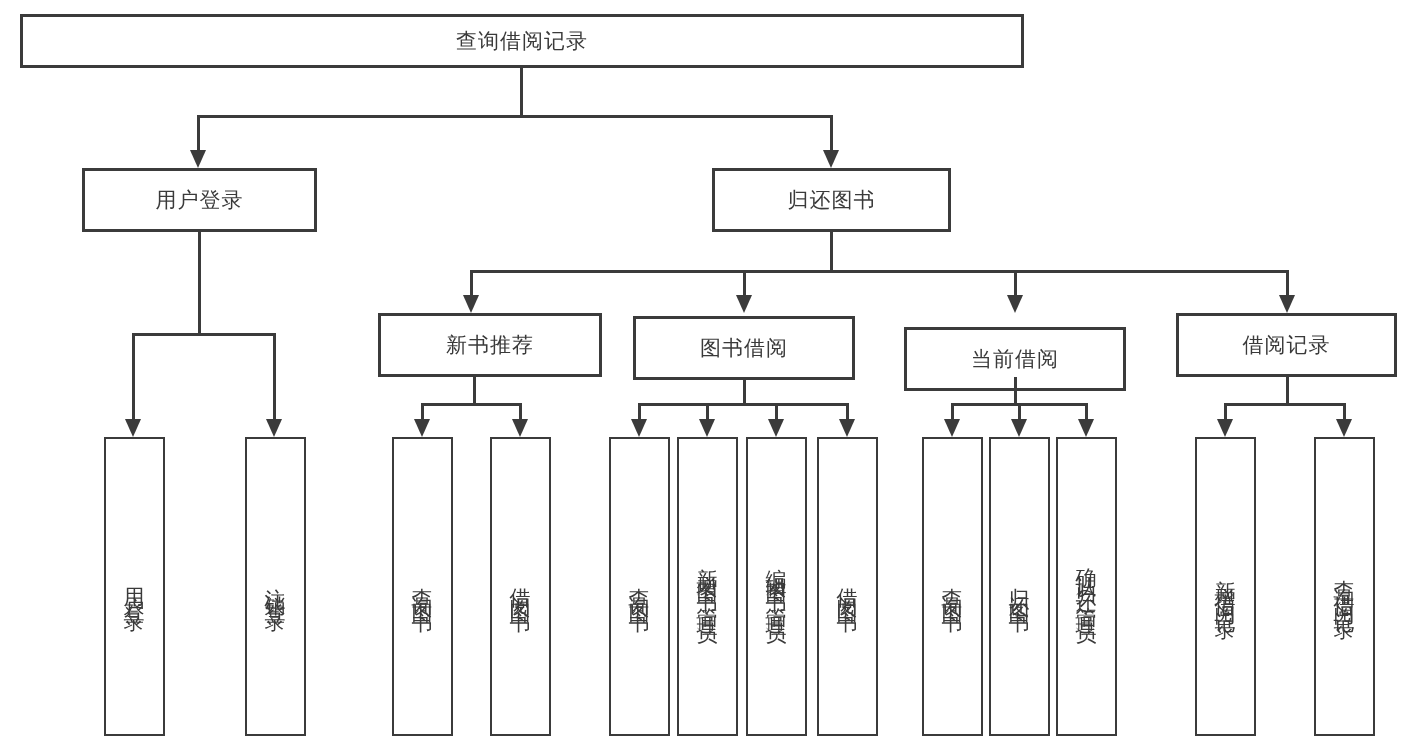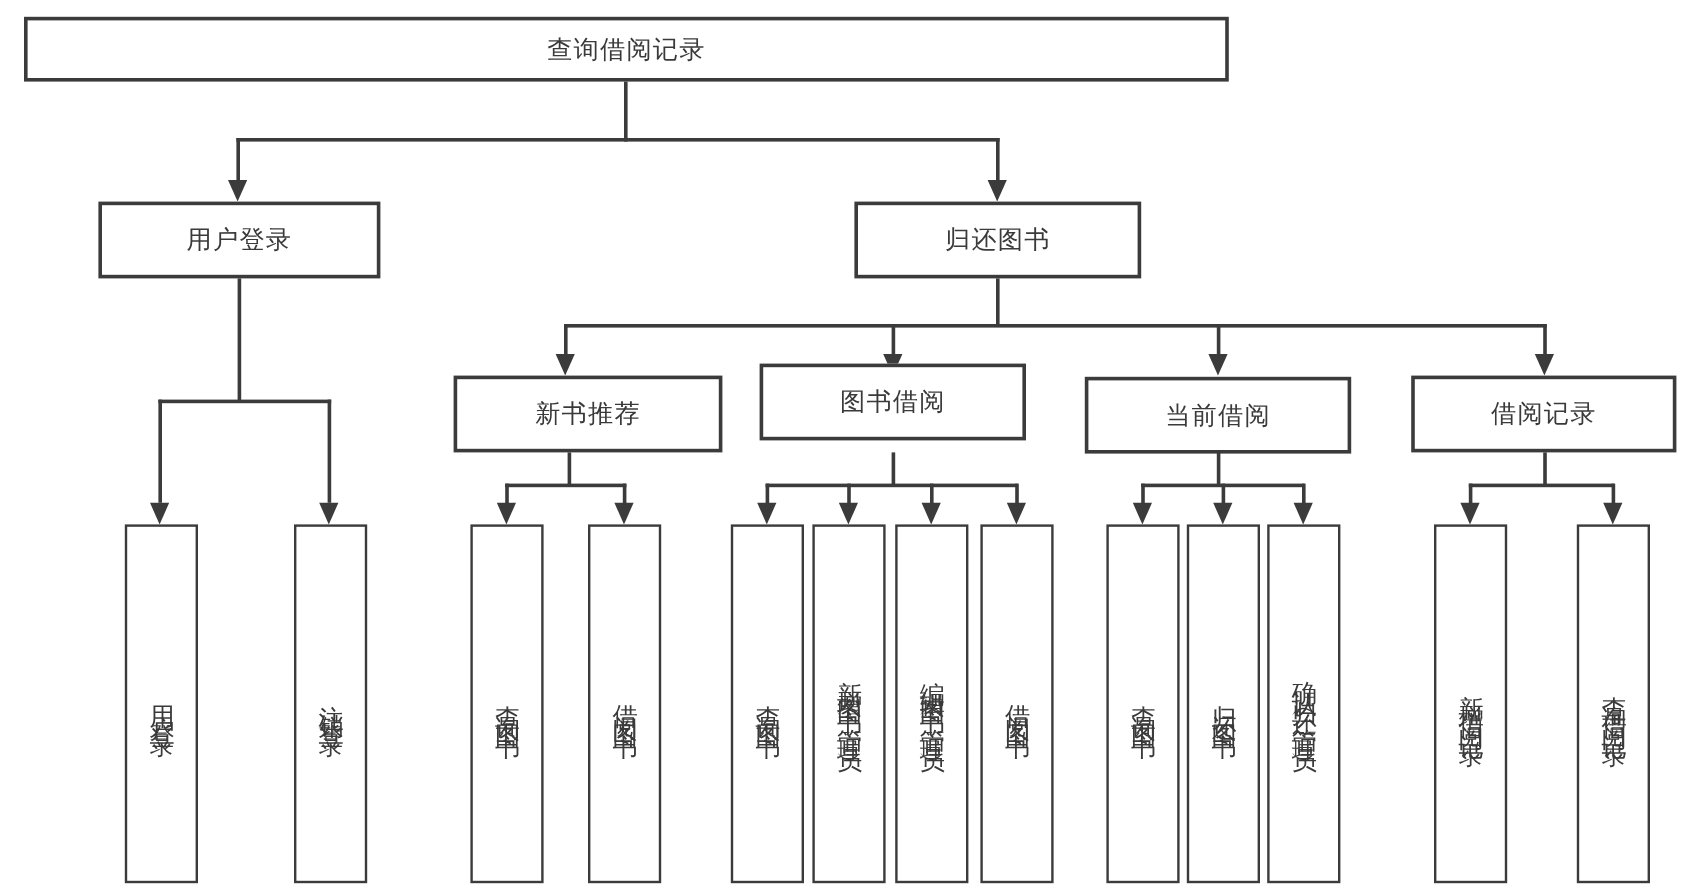--- a/index.html
+++ b/index.html
@@ -81,22 +81,22 @@
   <div class="vline" style="left:470px;top:270px;height:27px"></div>
   <div class="arrow" style="left:463px;top:295px"></div>
   <div class="vline" style="left:743px;top:270px;height:27px"></div>
   <div class="arrow" style="left:736px;top:295px"></div>
   <div class="vline" style="left:1014px;top:270px;height:27px"></div>
   <div class="arrow" style="left:1007px;top:295px"></div>
   <div class="vline" style="left:1286px;top:270px;height:27px"></div>
   <div class="arrow" style="left:1279px;top:295px"></div>
 
   <div class="node" style="left:378px;top:313px;width:224px;height:64px">新书推荐</div>
-  <div class="node" style="left:633px;top:303px;width:222px;height:64px">图书借阅</div>
-  <div class="node" style="left:904px;top:314px;width:222px;height:64px">当前借阅</div>
+  <div class="node" style="left:633px;top:316px;width:222px;height:64px">图书借阅</div>
+  <div class="node" style="left:904px;top:327px;width:222px;height:64px">当前借阅</div>
   <div class="node" style="left:1176px;top:313px;width:221px;height:64px">借阅记录</div>
 
   <div class="vline" style="left:473px;top:377px;height:28px"></div>
   <div class="hline" style="left:421px;top:403px;width:101px"></div>
   <div class="vline" style="left:421px;top:403px;height:18px"></div>
   <div class="arrow" style="left:414px;top:419px"></div>
   <div class="vline" style="left:519px;top:403px;height:18px"></div>
   <div class="arrow" style="left:512px;top:419px"></div>
 
   <div class="vline" style="left:743px;top:377px;height:28px"></div>

